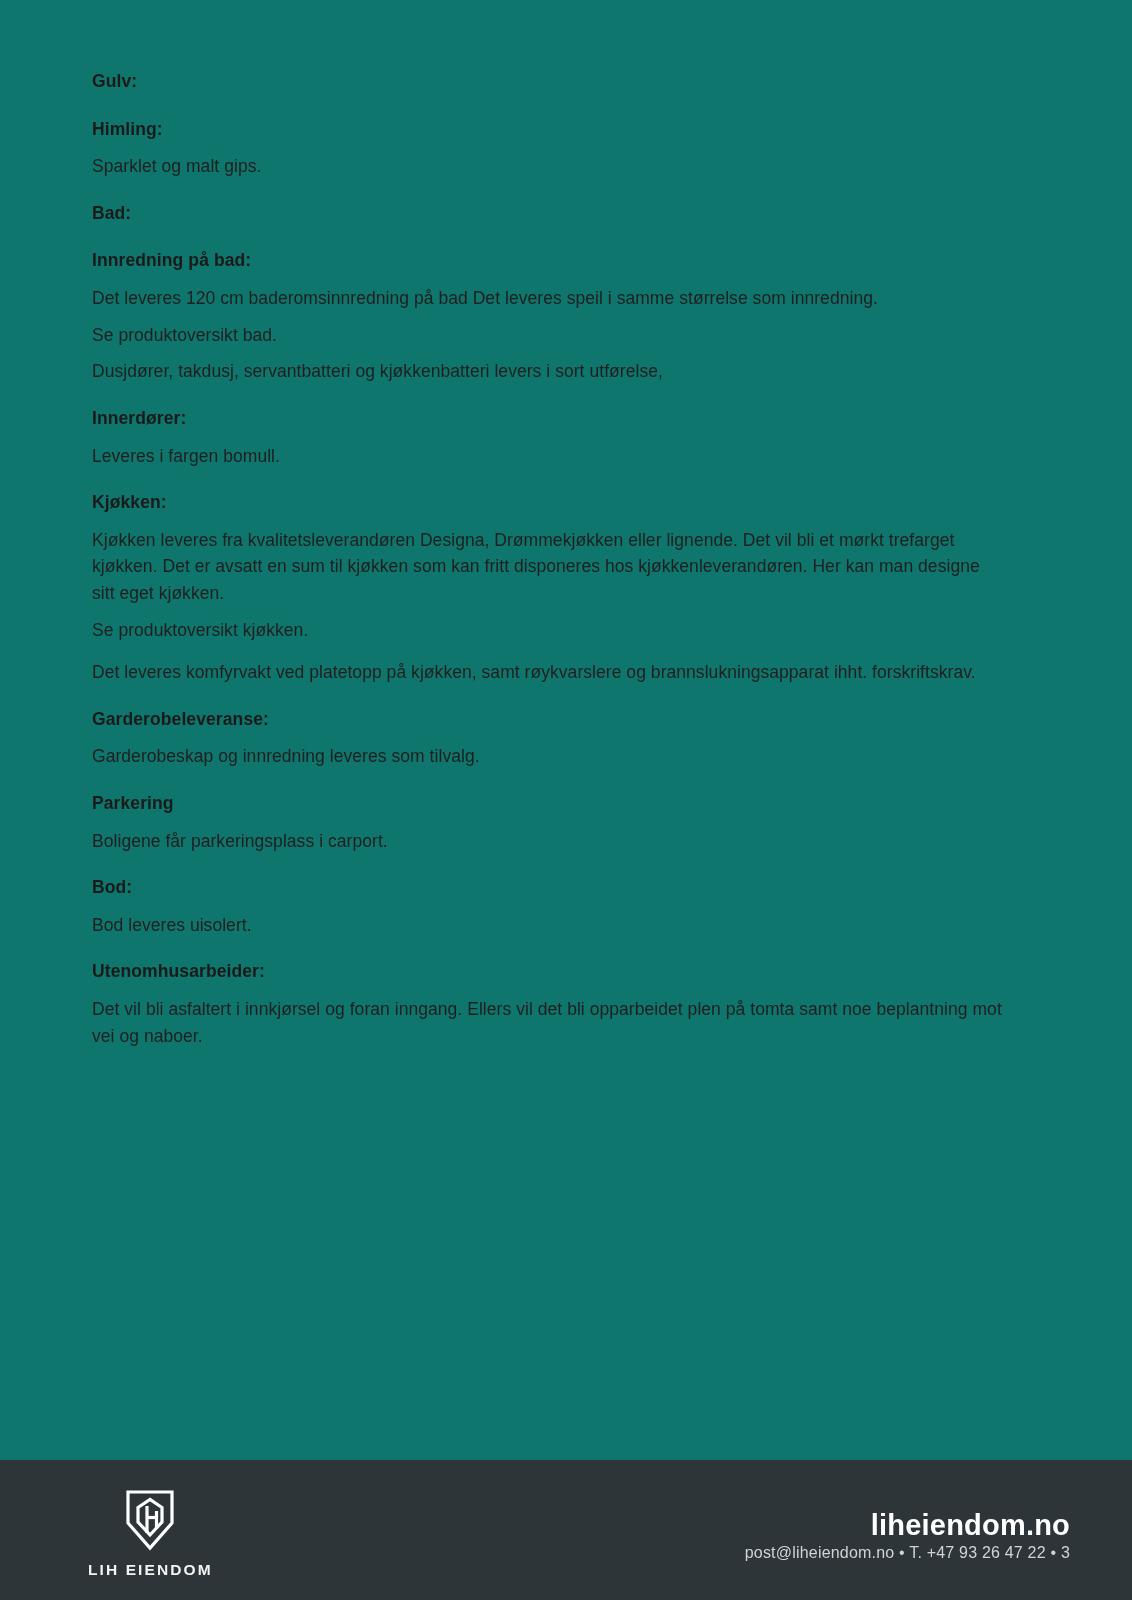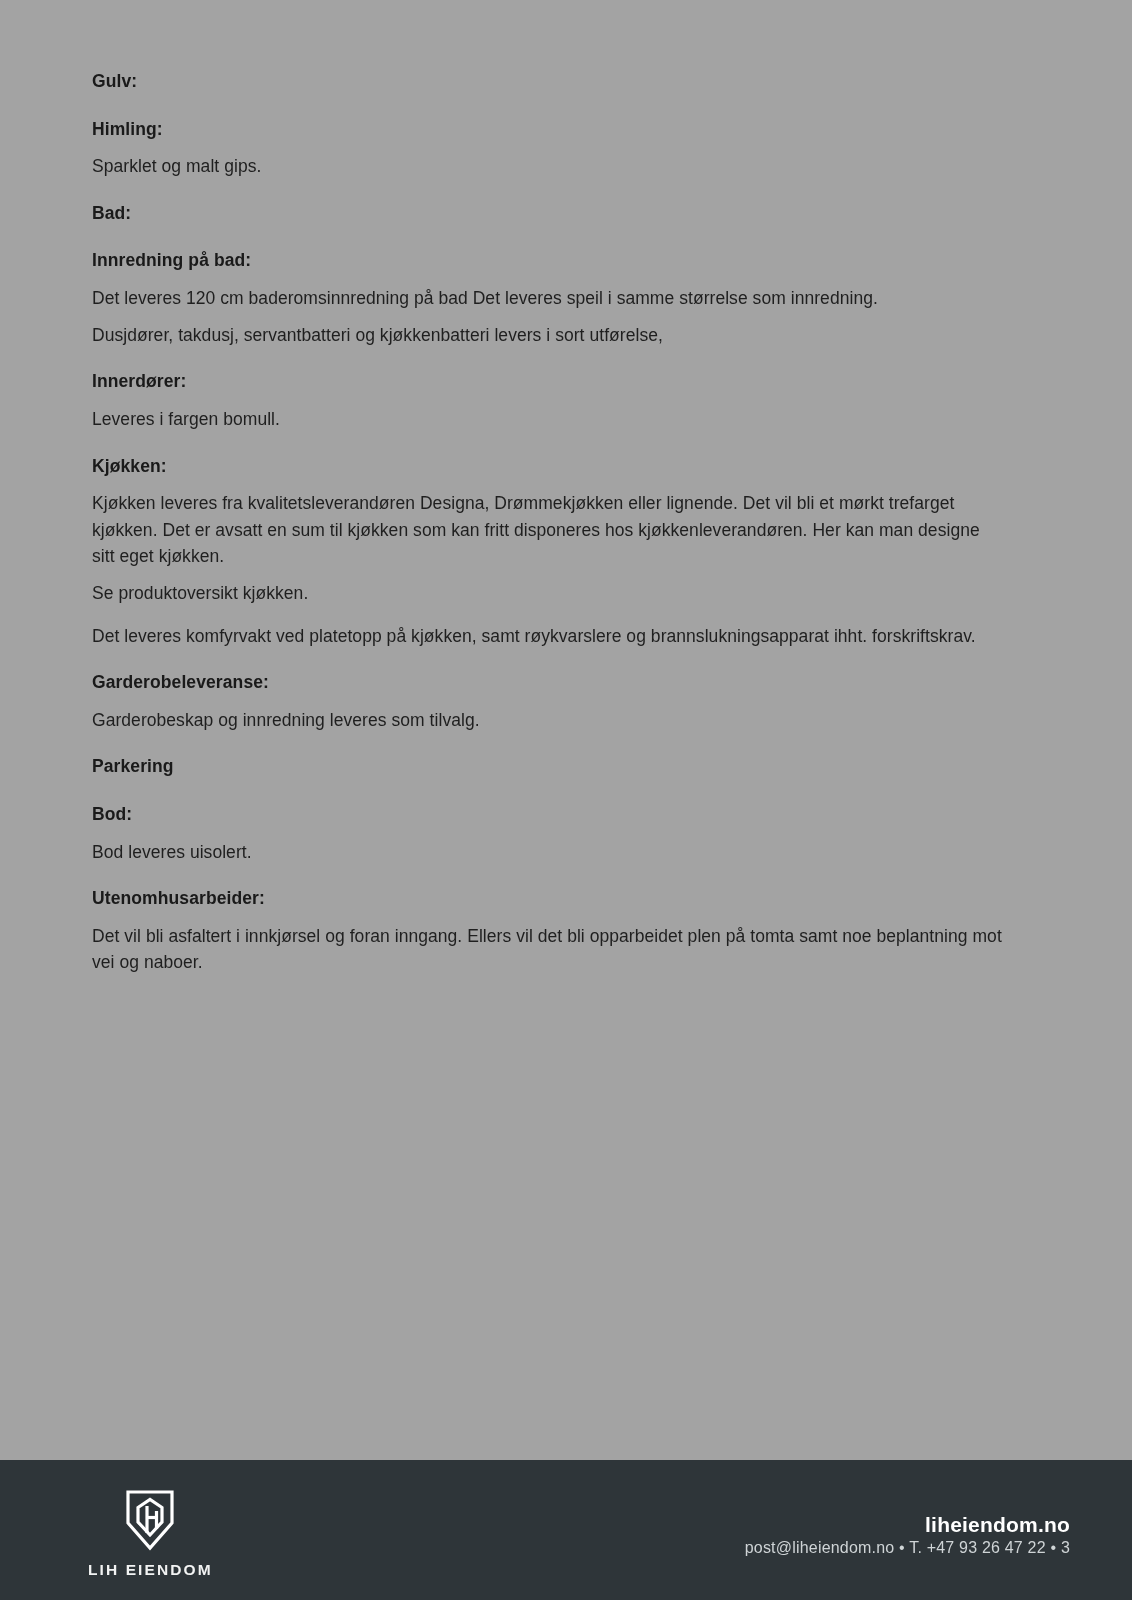--- a/index.html
+++ b/index.html
@@ -4,21 +4,21 @@
 <style>
   html, body {
     margin: 0;
     padding: 0;
     background: #ffffff;
   }
   .page {
     position: relative;
     width: 1132px;
     height: 1600px;
-    background: #a3a3a3;
+    background: #0f766e;
     overflow: hidden;
     font-family: "Liberation Sans", sans-serif;
     box-sizing: border-box;
   }
 
   .doc-body {
     position: absolute;
     left: 92px;
     top: 60px;
     width: 912px;
@@ -85,21 +85,21 @@
   .footer-right {
     display: flex;
     flex-direction: column;
     align-items: flex-end;
     justify-content: center;
     gap: 2px;
     transform: translateY(6px);
   }
   .footer-site {
     color: #ffffff;
-    font-size: 21px;
+    font-size: 29px;
     font-weight: bold;
     letter-spacing: 0.2px;
     line-height: 1.05;
   }
   .footer-contact {
     color: #cfd4d6;
     font-size: 16px;
     font-weight: normal;
     letter-spacing: 0.2px;
     line-height: 1.2;
@@ -121,20 +121,21 @@
       <p class="sec-para">Sparklet og malt gips.</p>
     </div>
 
     <div class="block">
       <p class="sec-heading">Bad:</p>
     </div>
 
     <div class="block">
       <p class="sec-heading">Innredning på bad:</p>
       <p class="sec-para">Det leveres 120 cm baderomsinnredning på bad  Det leveres speil i samme størrelse som innredning.</p>
+      <p class="sec-para">Se produktoversikt bad.</p>
       <p class="sec-para">Dusjdører, takdusj, servantbatteri og kjøkkenbatteri levers i sort utførelse,</p>
     </div>
 
     <div class="block">
       <p class="sec-heading">Innerdører:</p>
       <p class="sec-para">Leveres i fargen bomull.</p>
     </div>
 
     <div class="block">
       <p class="sec-heading">Kjøkken:</p>
@@ -146,20 +147,21 @@
       <p class="sec-para">Det leveres komfyrvakt ved platetopp på kjøkken, samt røykvarslere og brannslukningsapparat ihht. forskriftskrav.</p>
     </div>
 
     <div class="block">
       <p class="sec-heading">Garderobeleveranse:</p>
       <p class="sec-para">Garderobeskap og innredning leveres som tilvalg.</p>
     </div>
 
     <div class="block">
       <p class="sec-heading">Parkering</p>
+      <p class="sec-para">Boligene får parkeringsplass i carport.</p>
     </div>
 
     <div class="block">
       <p class="sec-heading">Bod:</p>
       <p class="sec-para">Bod leveres uisolert.</p>
     </div>
 
     <div class="block">
       <p class="sec-heading">Utenomhusarbeider:</p>
       <p class="sec-para">Det vil bli asfaltert i innkjørsel og foran inngang. Ellers vil det bli opparbeidet plen på tomta samt noe beplantning mot vei og naboer.</p>

